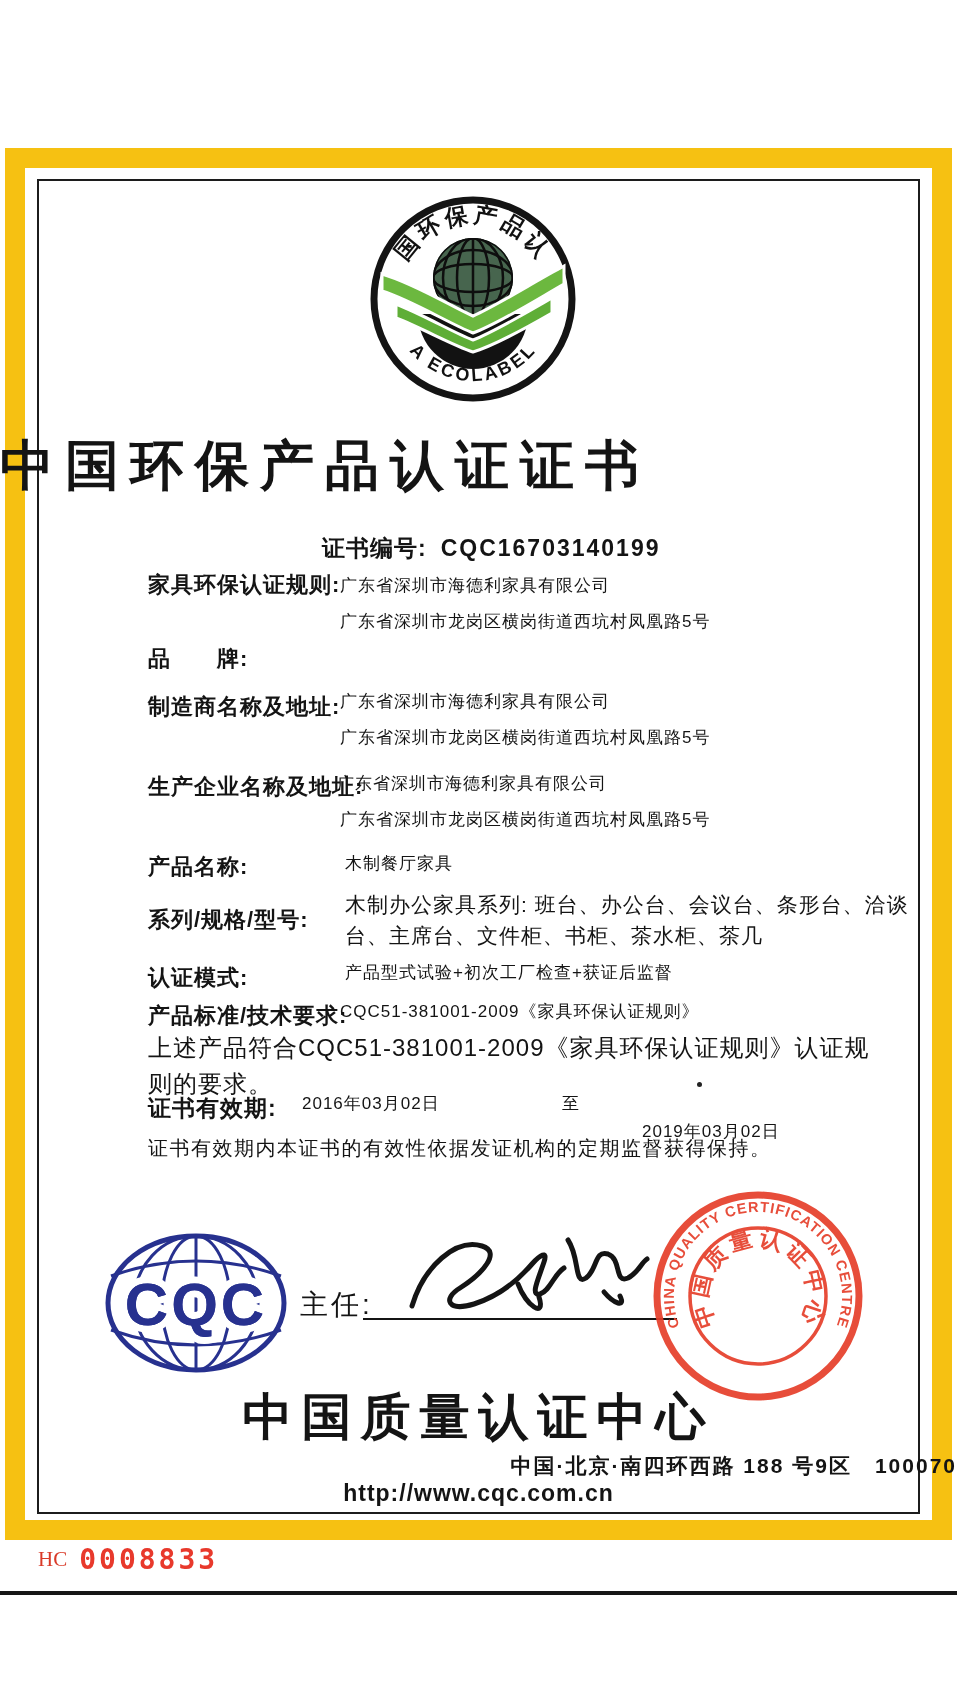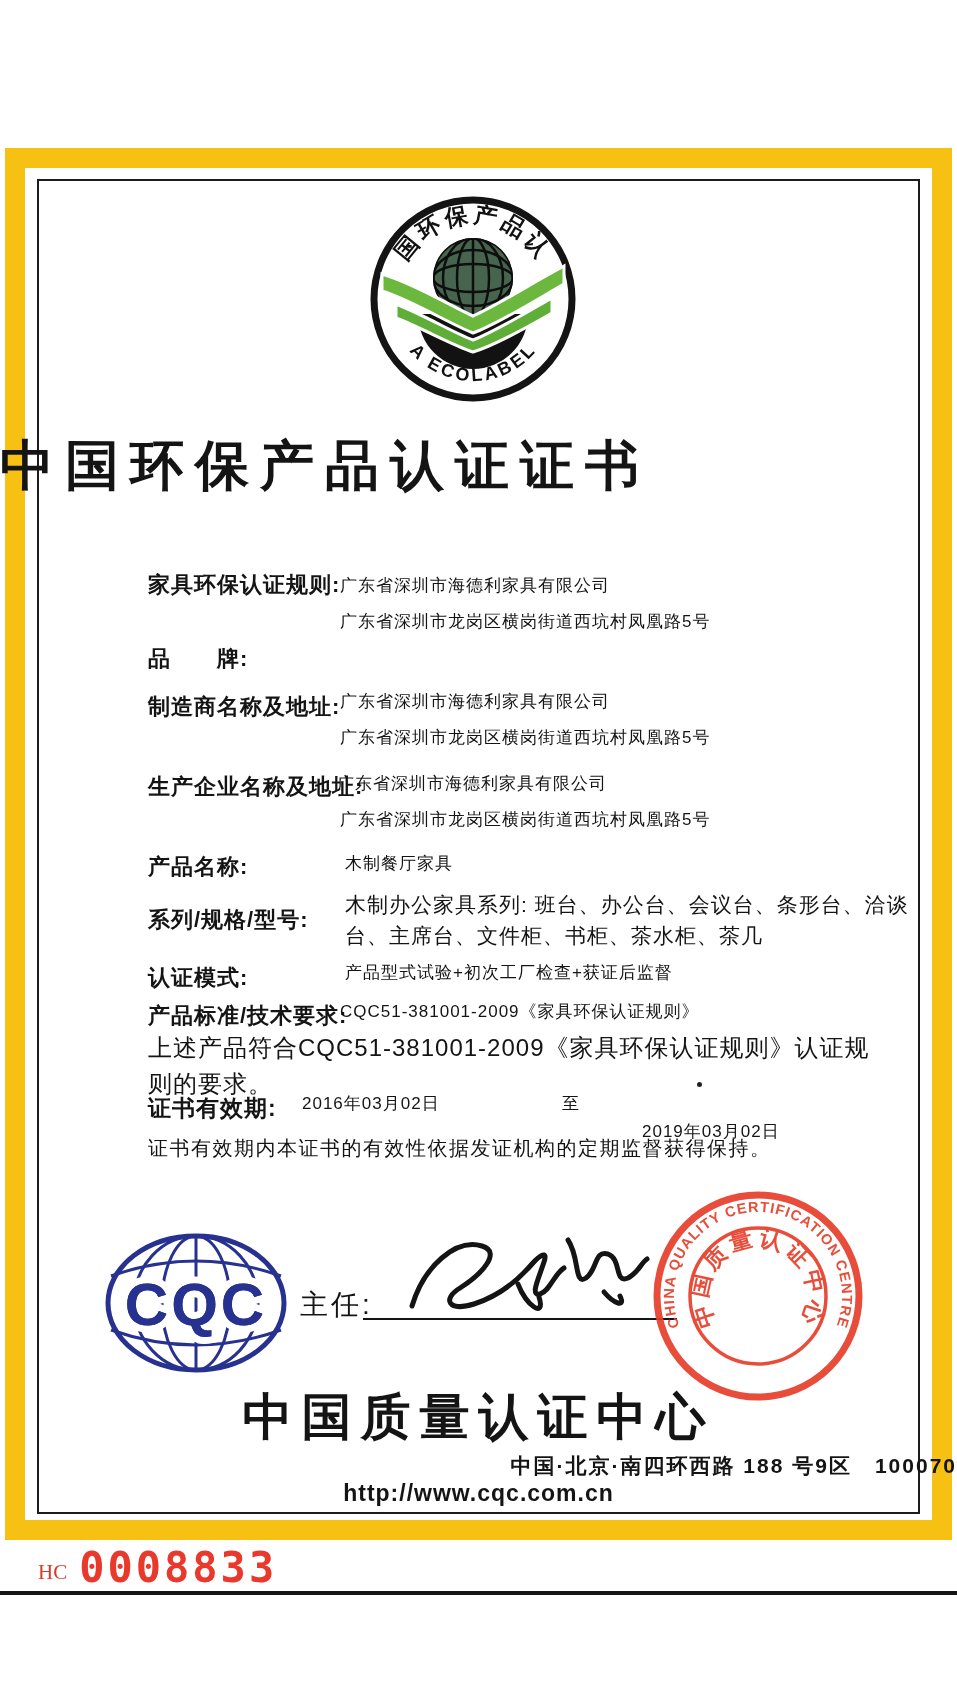--- a/index.html
+++ b/index.html
@@ -27,21 +27,21 @@
   .signature{position:absolute;left:398px;top:1222px;width:260px;height:105px;}
   .stamp{position:absolute;left:650px;top:1188px;width:216px;height:216px;opacity:.93;}
   .footer-org{position:absolute;left:0;top:1384px;width:957px;text-align:center;
         font-size:50px;font-weight:bold;letter-spacing:9px;white-space:nowrap;}
   .footer-addr{position:absolute;left:0;top:1452px;width:957px;text-align:right;
         font-size:21px;font-weight:600;letter-spacing:2px;white-space:nowrap;}
   .footer-url{position:absolute;left:0;top:1480px;width:957px;text-align:center;
         font-size:23px;font-weight:600;letter-spacing:1px;white-space:nowrap;}
   .serial{position:absolute;left:38px;top:1543px;white-space:nowrap;}
   .serial .pfx{font-family:"Liberation Serif",serif;font-size:21px;color:#D93A28;vertical-align:baseline;}
-  .serial .no{font-family:"DejaVu Sans Mono",monospace;font-size:42px;font-weight:bold;
+  .serial .no{font-family:"DejaVu Sans Mono",monospace;font-size:28px;font-weight:bold;
         color:#E8392C;letter-spacing:3px;margin-left:12px;vertical-align:-3px;}
   .bottom-line{position:absolute;left:0;top:1591px;width:957px;height:4px;background:#161616;}
 </style>
 </head>
 <body>
 
 <div class="page">
 
   <div class="frame-yellow"></div>
   <div class="frame-black"></div>
@@ -72,20 +72,23 @@
     <text font-size="23" font-weight="bold" fill="#111111" letter-spacing="4" font-family="Liberation Sans, sans-serif">
       <textPath href="#arcTop" startOffset="50%" text-anchor="middle">中国环保产品认证</textPath>
     </text>
     <text font-size="18" font-weight="bold" fill="#111111" letter-spacing="3" font-family="Liberation Sans, sans-serif">
       <textPath href="#arcBot" startOffset="50%" text-anchor="middle">CHINA ECOLABELLING</textPath>
     </text>
   </svg>
 
   <div class="title">中国环保产品认证证书</div>
 
+  <div class="certno">
+    <span>证书编号:</span><span class="num">CQC16703140199</span>
+  </div>
 
   <div class="lbl" style="left:148px;top:570px">家具环保认证规则:</div>
   <div class="val" style="left:340px;top:574px">广东省深圳市海德利家具有限公司</div>
   <div class="val" style="left:340px;top:610px">广东省深圳市龙岗区横岗街道西坑村凤凰路5号</div>
 
   <div class="lbl" style="left:148px;top:644px">品　　牌:</div>
 
   <div class="lbl" style="left:148px;top:692px">制造商名称及地址:</div>
   <div class="val" style="left:340px;top:690px">广东省深圳市海德利家具有限公司</div>
   <div class="val" style="left:340px;top:726px">广东省深圳市龙岗区横岗街道西坑村凤凰路5号</div>

